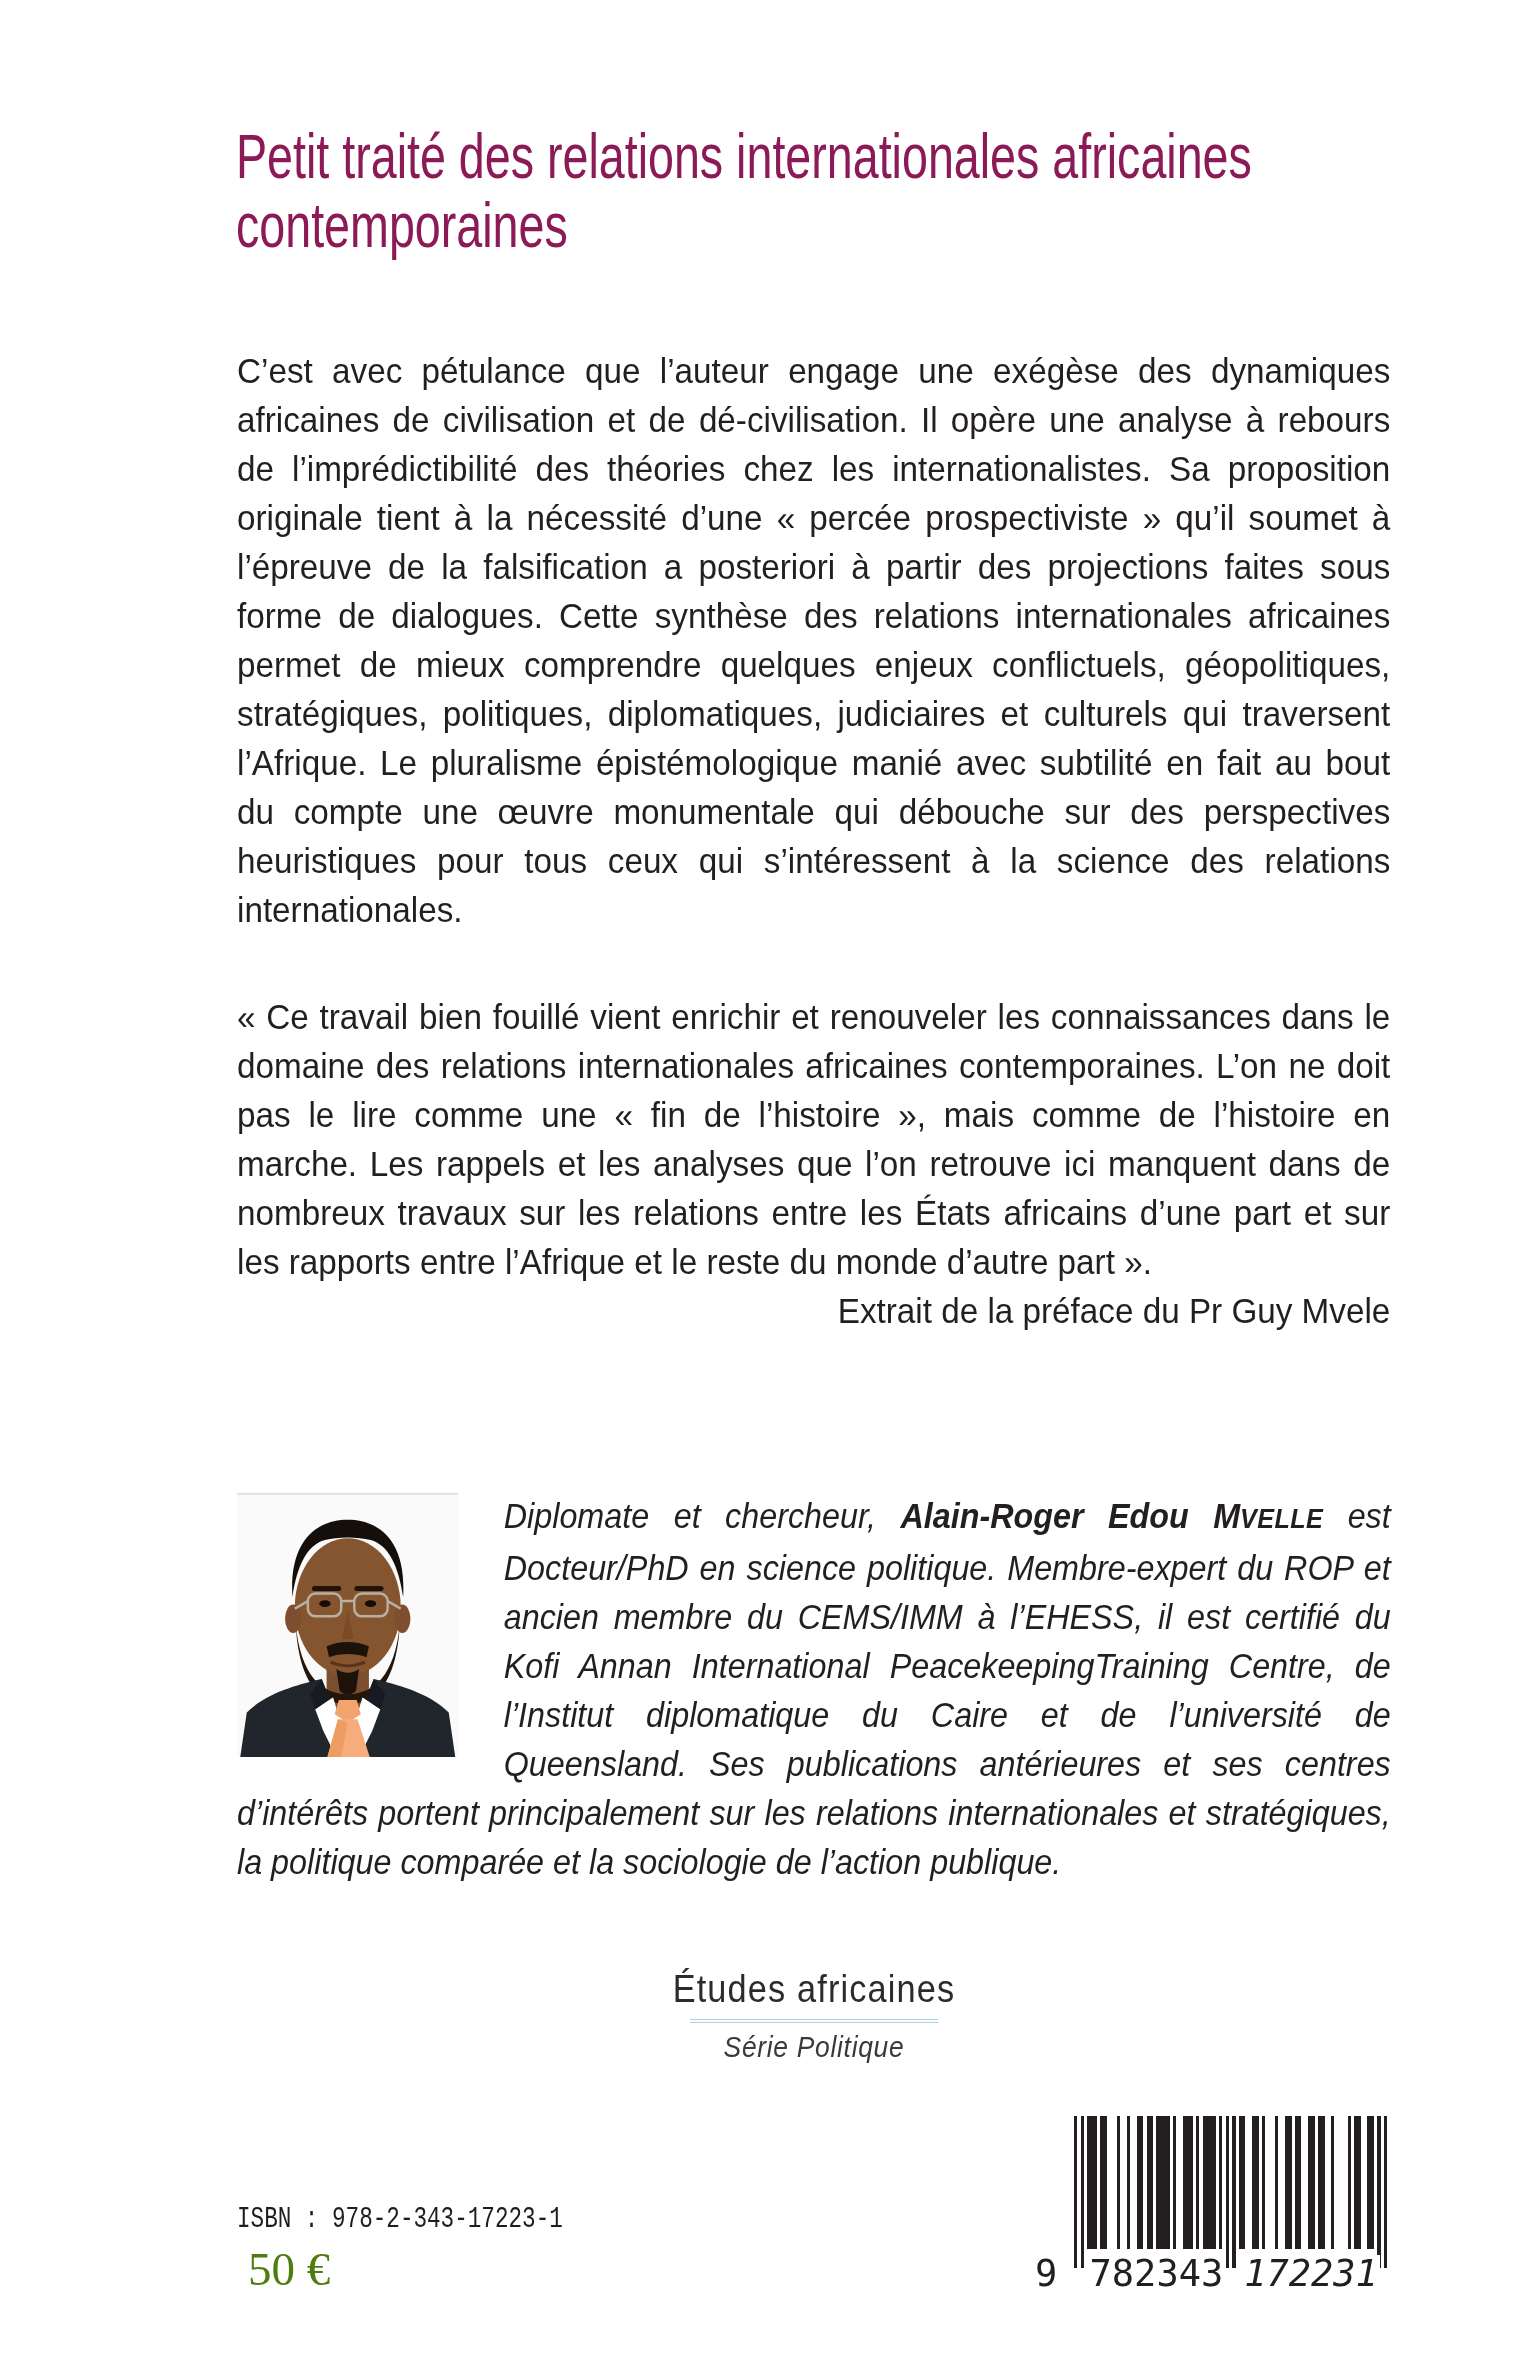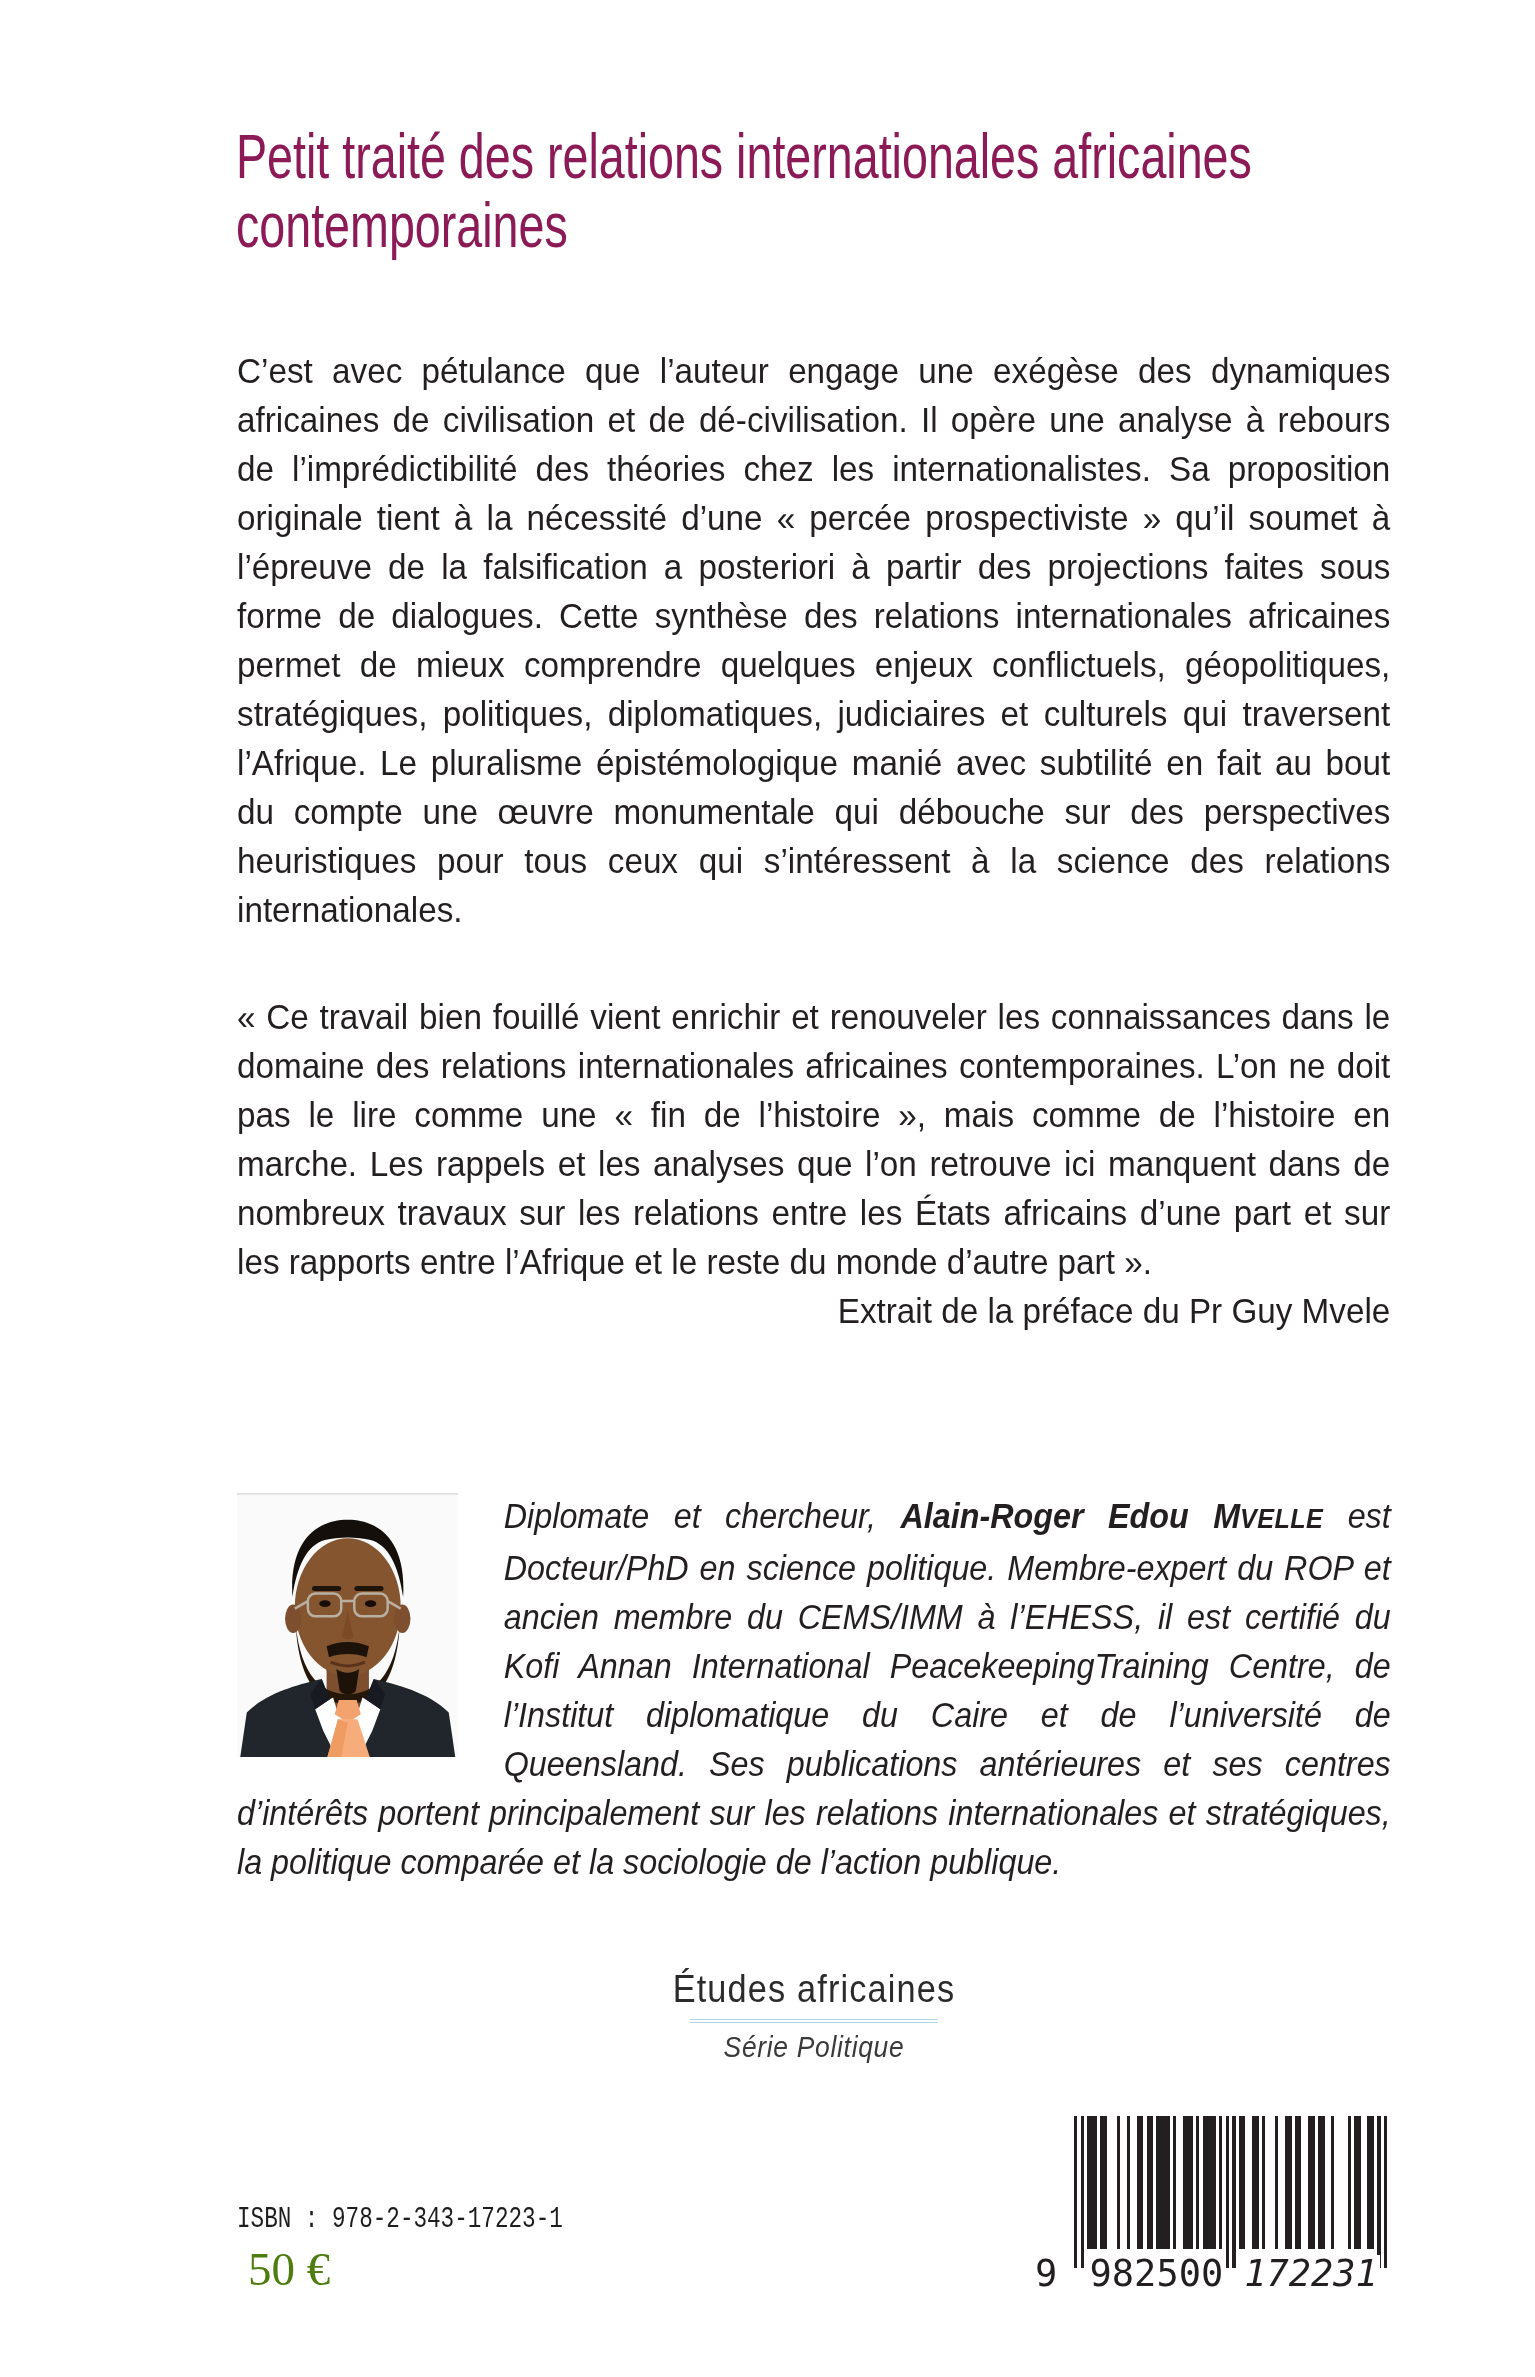--- a/index.html
+++ b/index.html
@@ -265,18 +265,18 @@
         <div class="module"></div>
         <div class="module"></div>
         <div class="module black"></div>
         <div class="module black"></div>
         <div class="module"></div>
         <div class="module black guard"></div>
         <div class="module guard"></div>
         <div class="module black guard"></div>
       </div>
     <div class="bc-digit bc-9">9</div>
-    <div class="bc-digit bc-left">982500</div>
+    <div class="bc-digit bc-left">782343</div>
     <div class="bc-digit bc-right">172231</div>
   </div>
 
 </div>
 
 
 </body></html>

